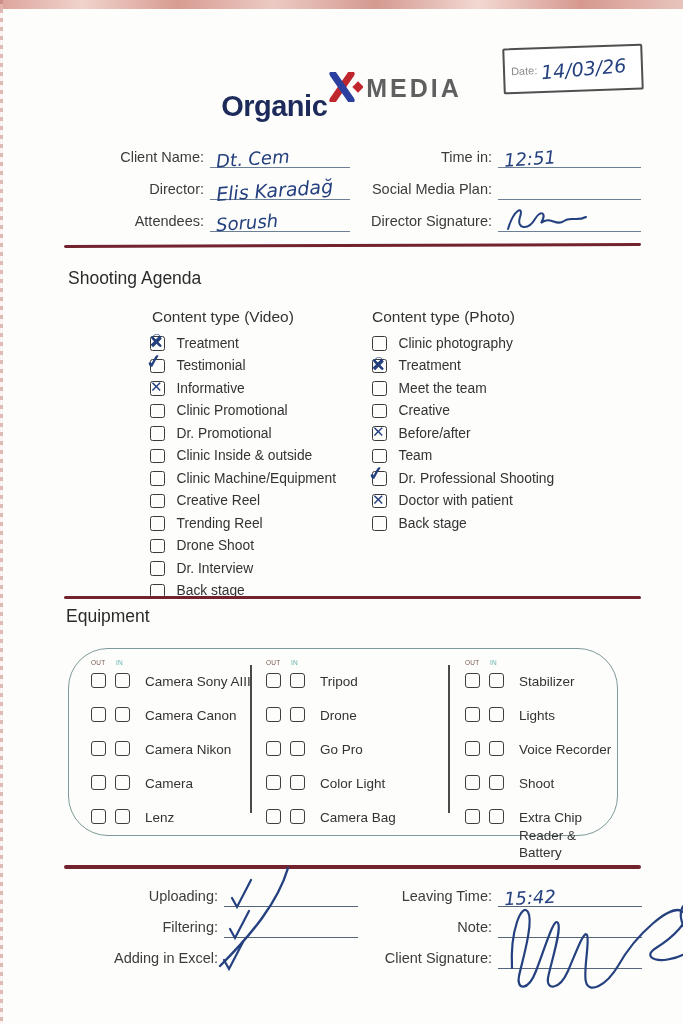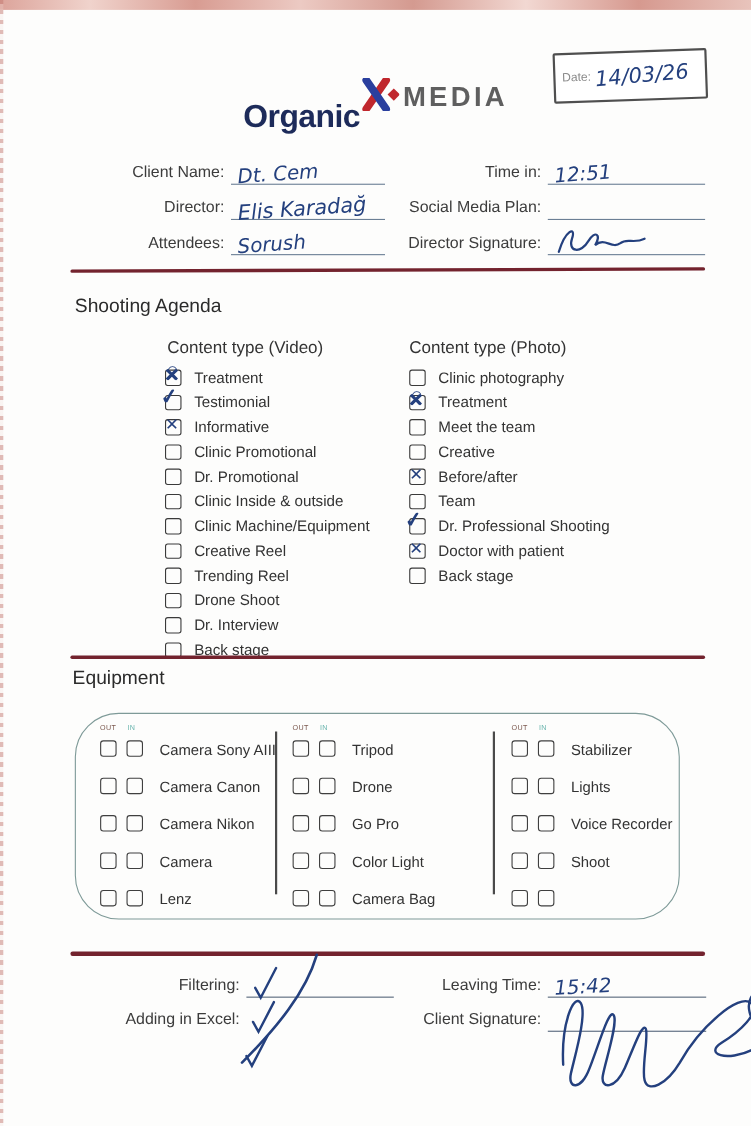--- a/index.html
+++ b/index.html
@@ -344,28 +344,33 @@
             <span class="equip-label">Voice Recorder</span>
           </div>
         <div class="equip-item">
             <span class="ecb"></span>
             <span class="ecb"></span>
             <span class="equip-label">Shoot</span>
           </div>
         <div class="equip-item">
             <span class="ecb"></span>
             <span class="ecb"></span>
+            <span class="equip-label">Extra Chip Reader &amp; Battery</span>
           </div>
       </div>
     </div>
   </div>
 
   <div class="sep sep3"></div>
 
   <div class="foot-left">
+    <div class="frow">
+      <span class="flabel">Uploading:</span>
+      <span class="fline"></span>
+    </div>
     <div class="frow">
       <span class="flabel">Filtering:</span>
       <span class="fline"></span>
     </div>
     <div class="frow">
       <span class="flabel">Adding in Excel:</span>
     </div>
     <svg class="marks-svg" width="200" height="140" viewBox="0 0 200 140">
       <path d="M42 44 l5 9 l14 -27" stroke="#24407e" stroke-width="2.2" fill="none" stroke-linecap="round"></path>
       <path d="M40 75 l5 9 l14 -27" stroke="#24407e" stroke-width="2.2" fill="none" stroke-linecap="round"></path>
@@ -375,20 +380,24 @@
   </div>
 
   <div class="foot-right">
     <div class="frow">
       <span class="flabel">Leaving Time:</span>
       <span class="fline">
         <span class="hw">15:42</span>
       </span>
     </div>
     <div class="frow">
+      <span class="flabel">Note:</span>
+      <span class="fline"></span>
+    </div>
+    <div class="frow">
       <span class="flabel">Client Signature:</span>
       <span class="fline"></span>
     </div>
     <svg class="client-sig-svg" width="240" height="140" viewBox="0 0 240 140">
       <path d="M28 100 C26 62 38 34 44 44 C50 54 38 94 35 108 C32 122 44 124 52 103 C61 80 70 48 74 55 C78 62 66 98 64 110 C62 122 75 123 84 103 C93 82 100 62 103 67 C106 72 99 104 102 114 C105 126 122 118 134 98 C152 66 188 34 199 44 C208 52 188 70 172 80 C156 90 176 98 201 86 C228 72 238 30 210 32 C188 34 194 70 224 76" stroke="#24407e" stroke-width="2.2" fill="none" stroke-linecap="round"></path>
     </svg>
   </div>
 </div>
 
 </body></html>

